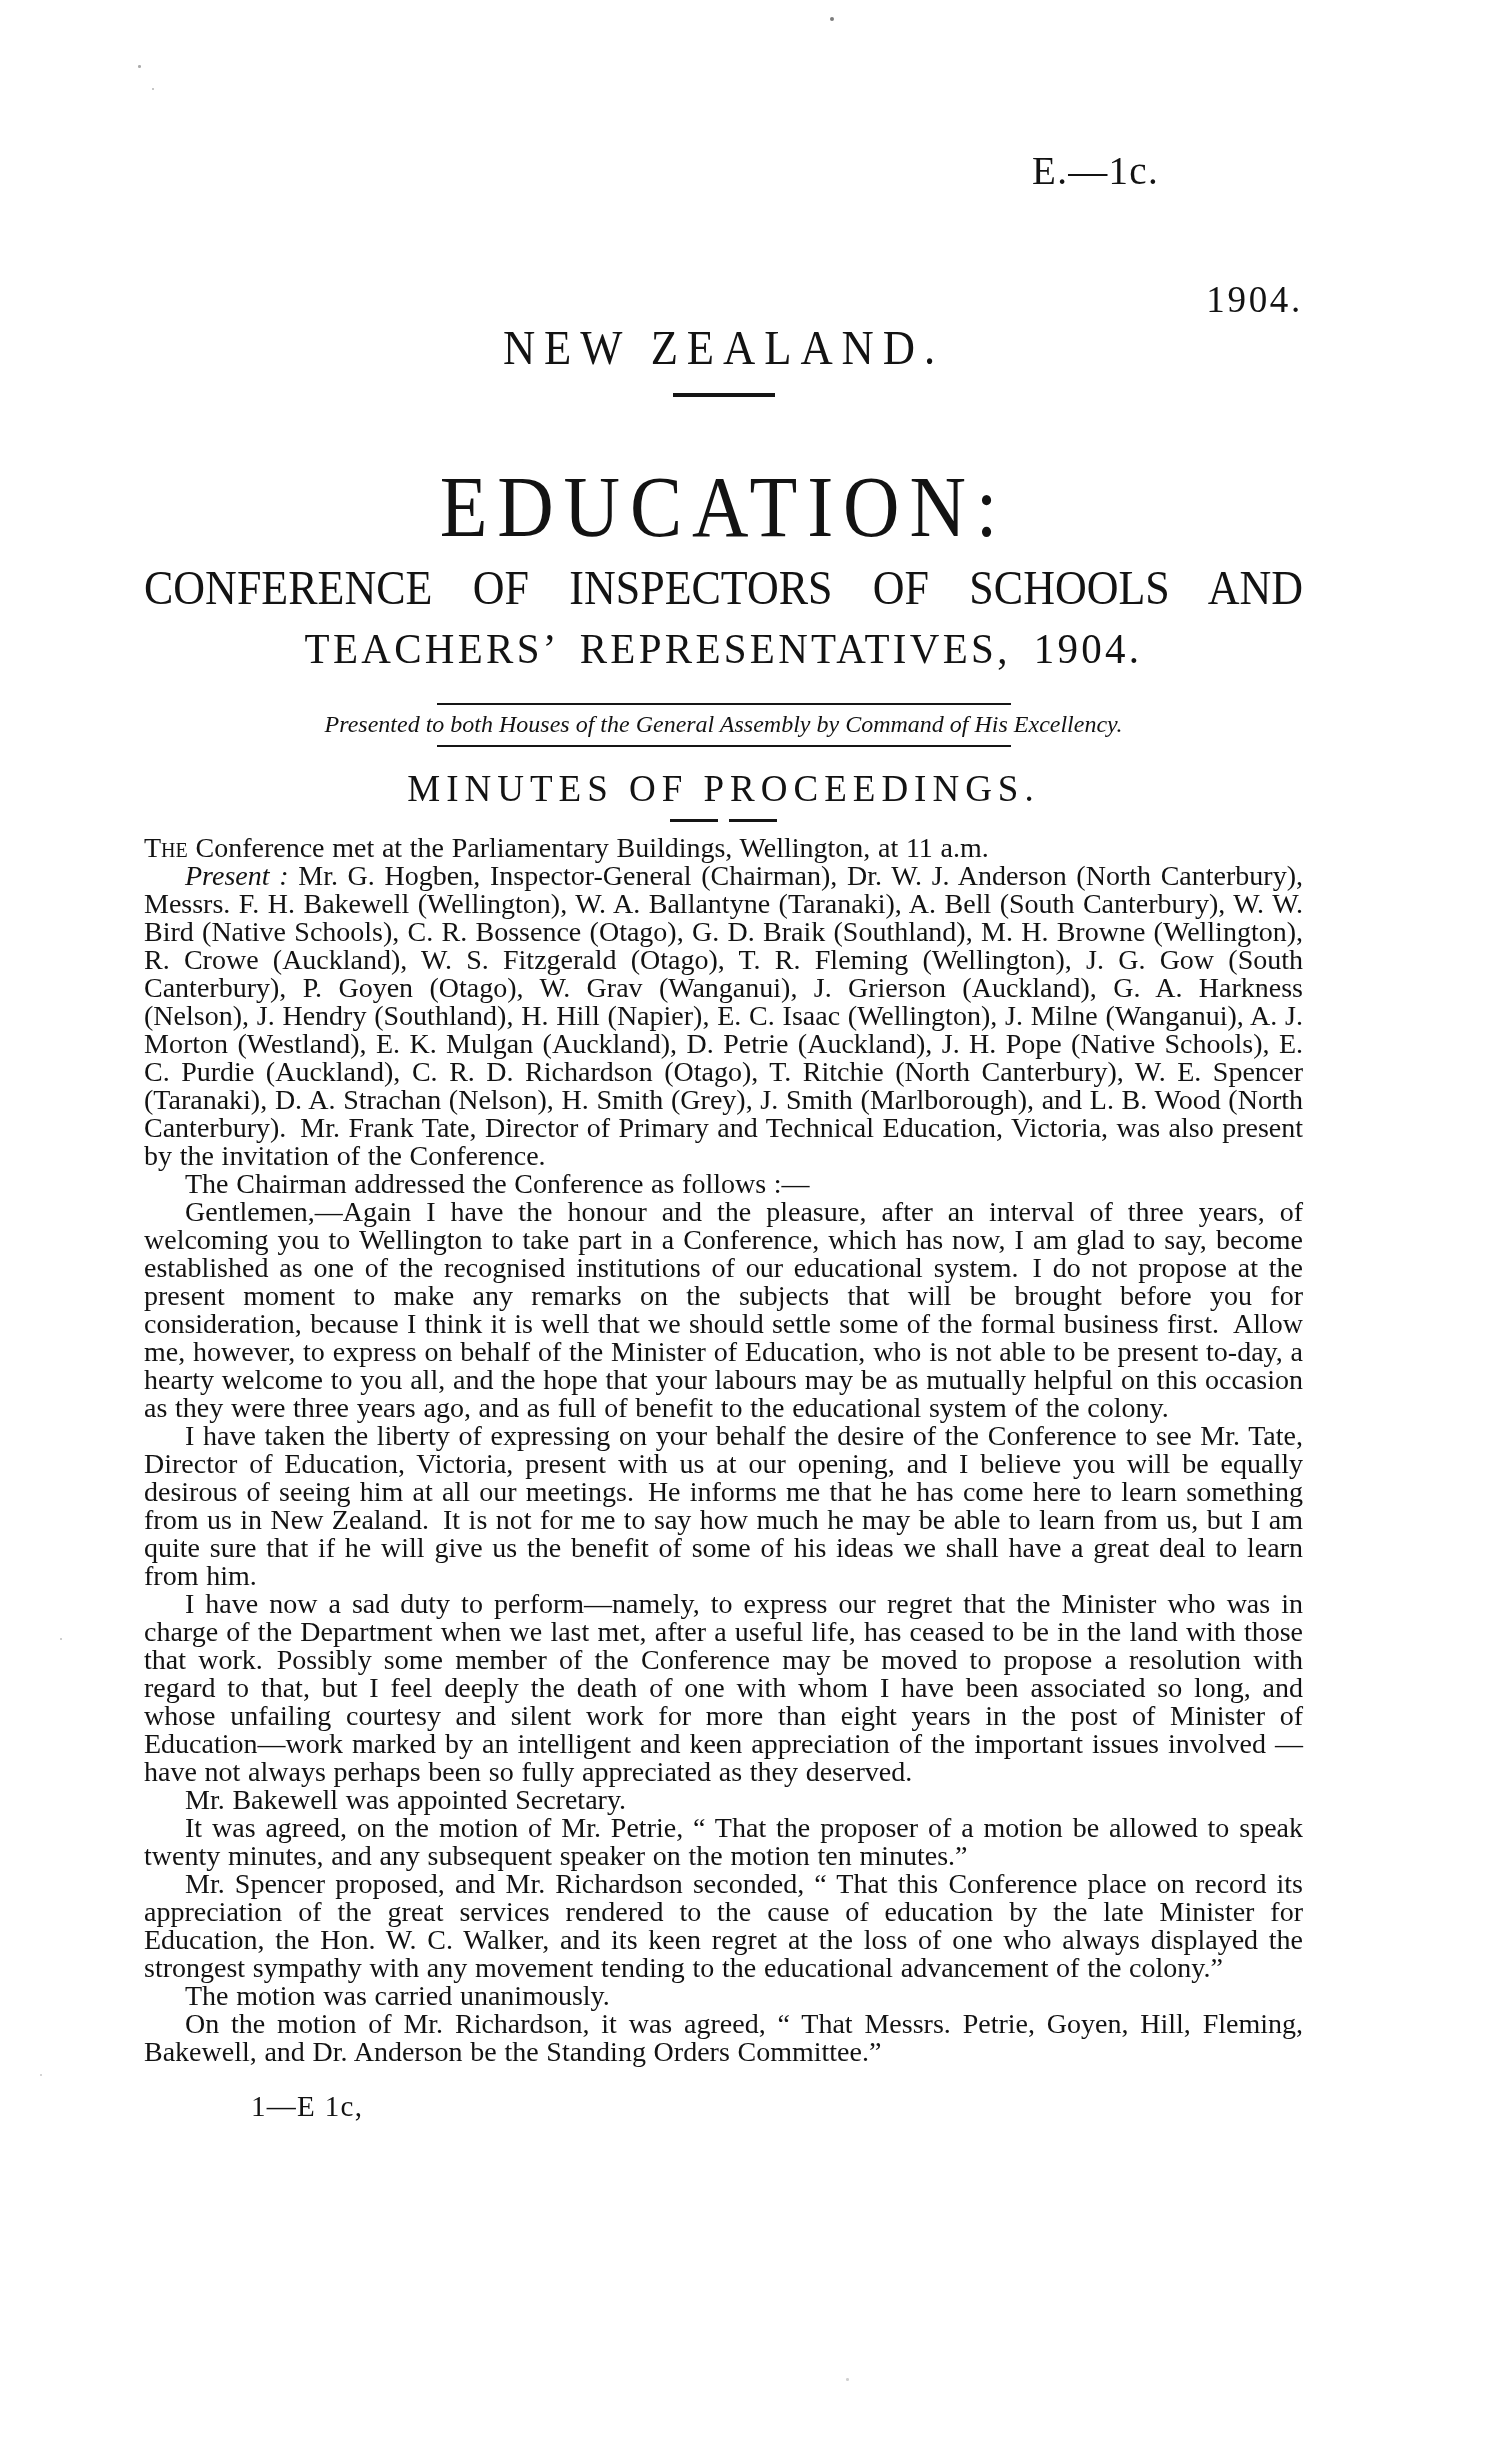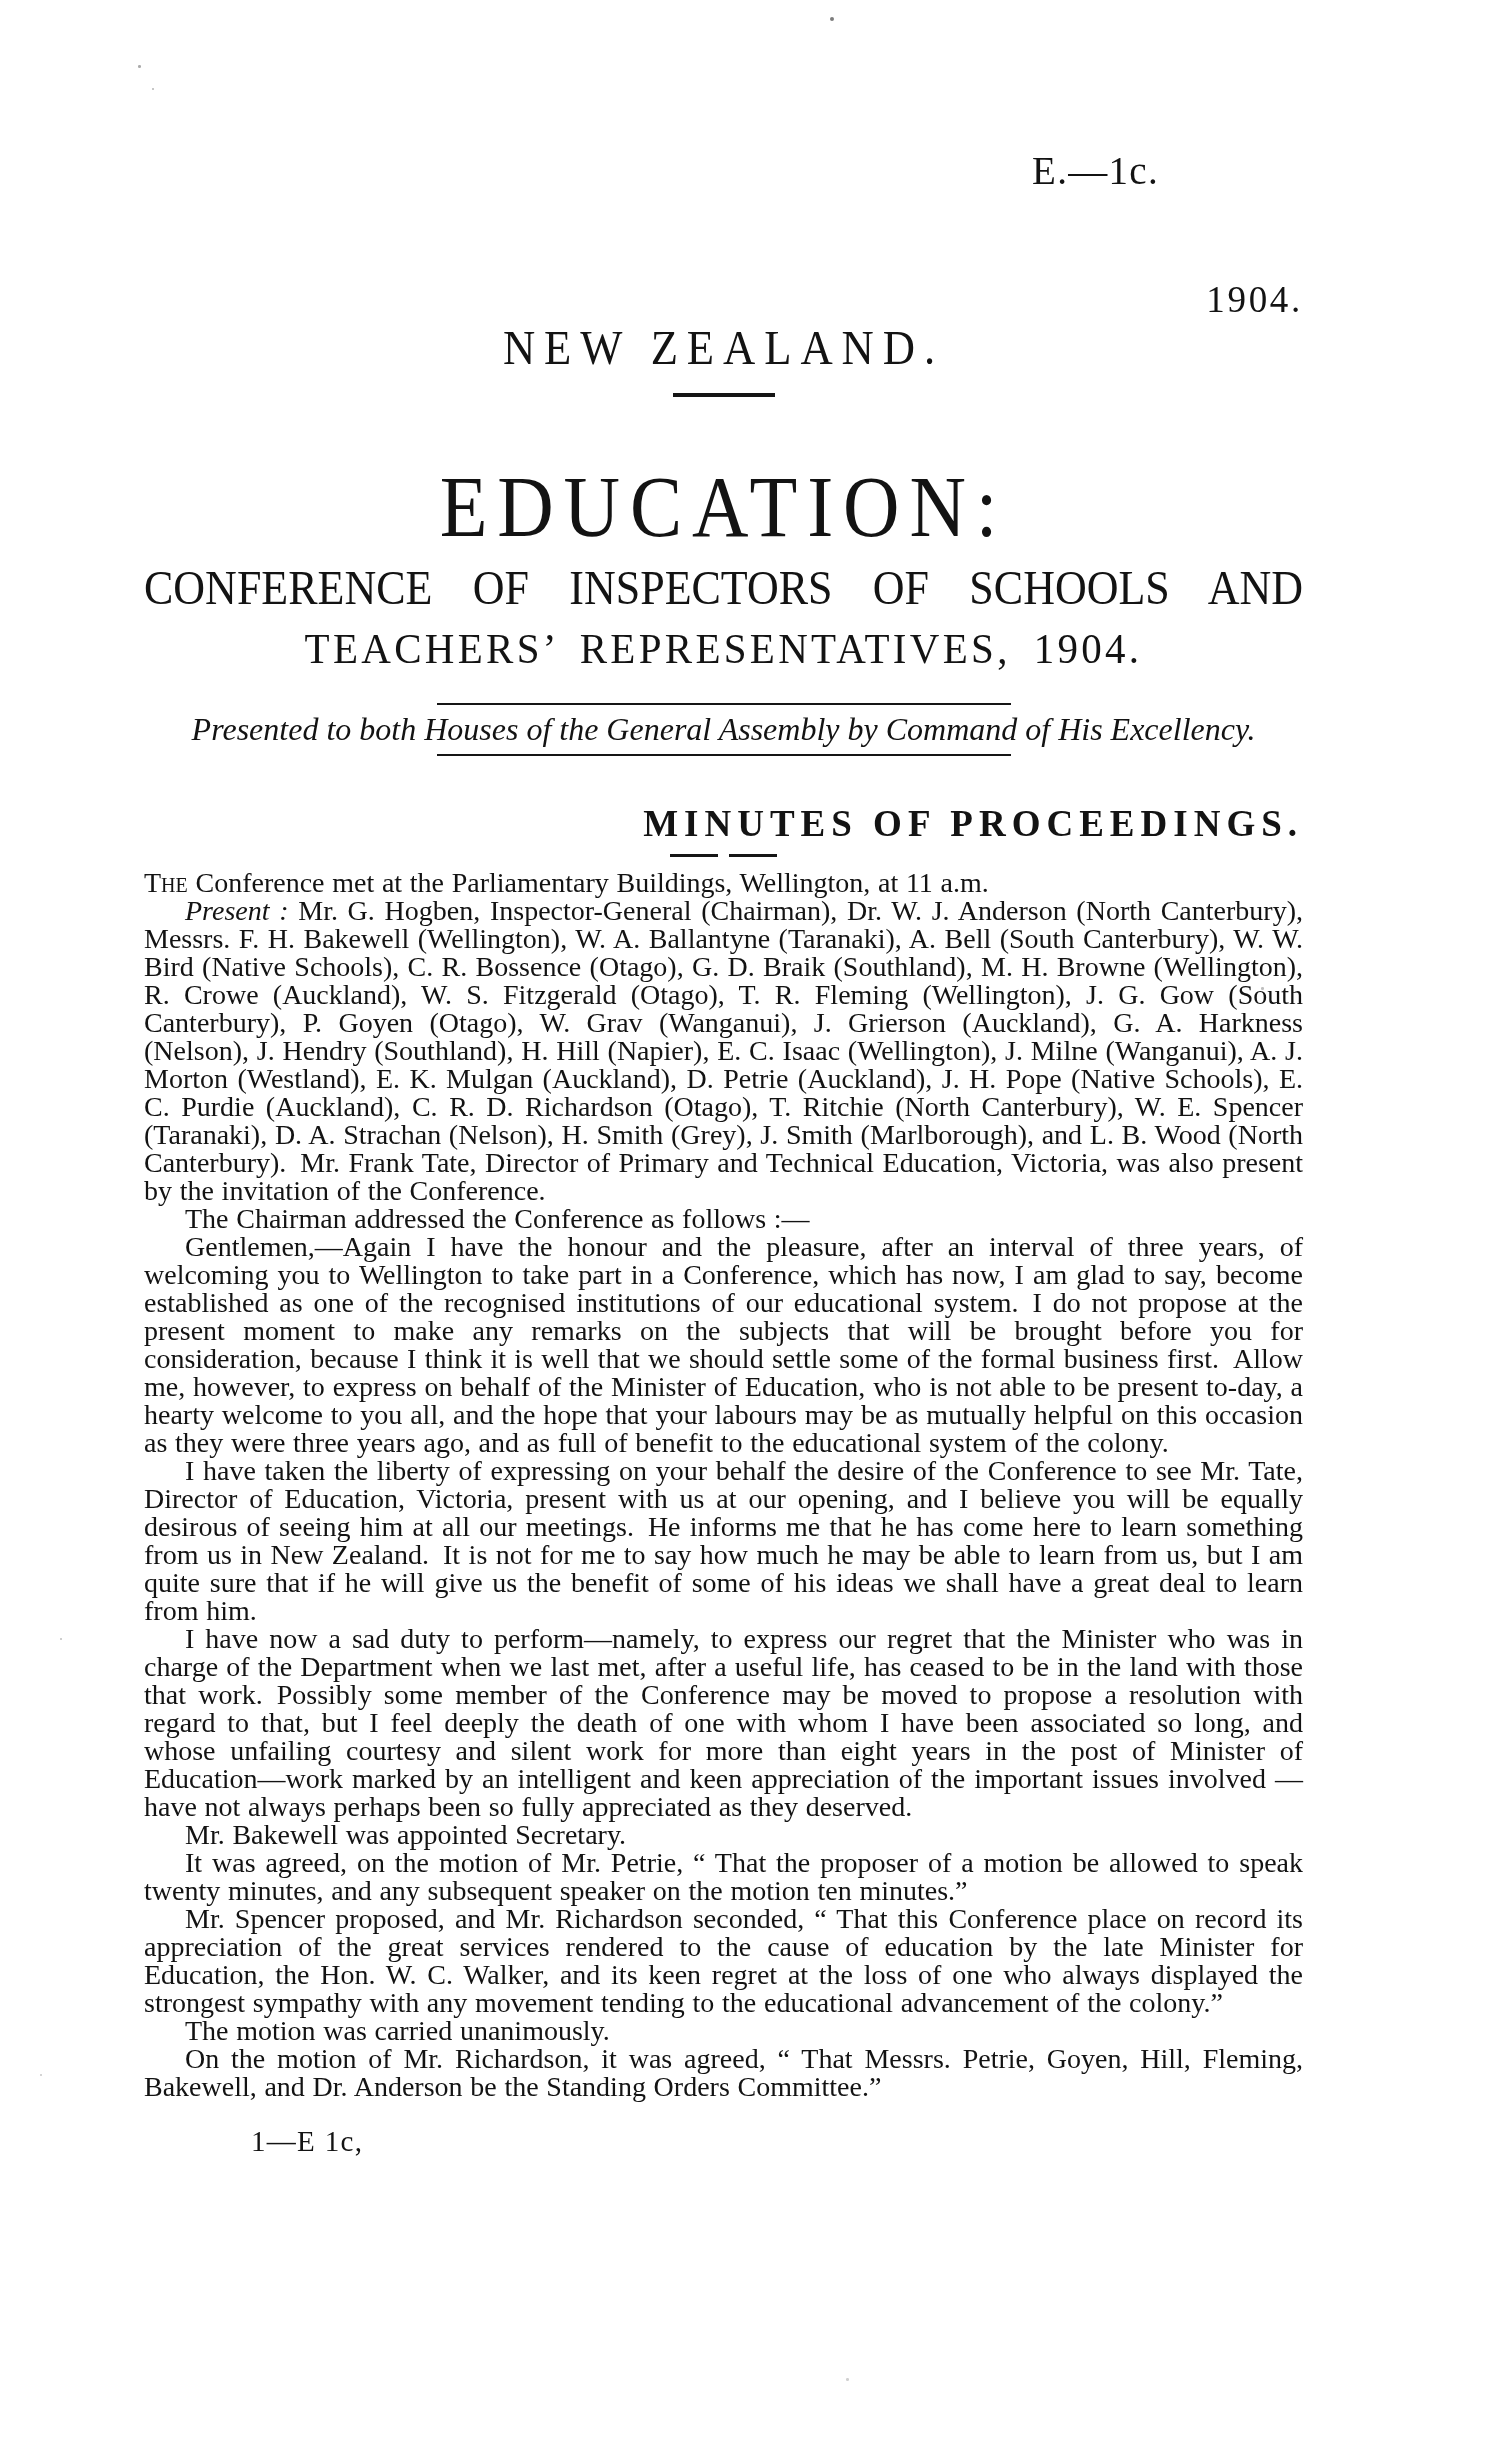--- a/index.html
+++ b/index.html
@@ -74,28 +74,28 @@
     transform: scaleY(1.05);
     transform-origin: center top;
   }
   .rule-pres { width: 574px; height: 2px; margin: 0 auto; }
   .rp-top { margin-top: 35px; }
   .rp-bottom { margin-top: 6.7px; }
   .presented {
     margin-top: 5.3px;
     text-align: center;
     font-style: italic;
-    font-size: 32px;
+    font-size: 24px;
     line-height: 1.15;
   }
   .minutes-title {
-    margin: 49px 0 0;
-    text-align: right;
+    margin: 23px 0 0;
+    text-align: center;
     font-size: 37px;
-    font-weight: bold;
+    font-weight: normal;
     letter-spacing: 6px;
     line-height: 1;
   }
   .minutes-rule {
     margin: 12px auto 0;
     width: 107px;
     display: flex;
     justify-content: space-between;
   }
   .minutes-rule .dash { width: 48px; height: 2.7px; background: #151515; }

